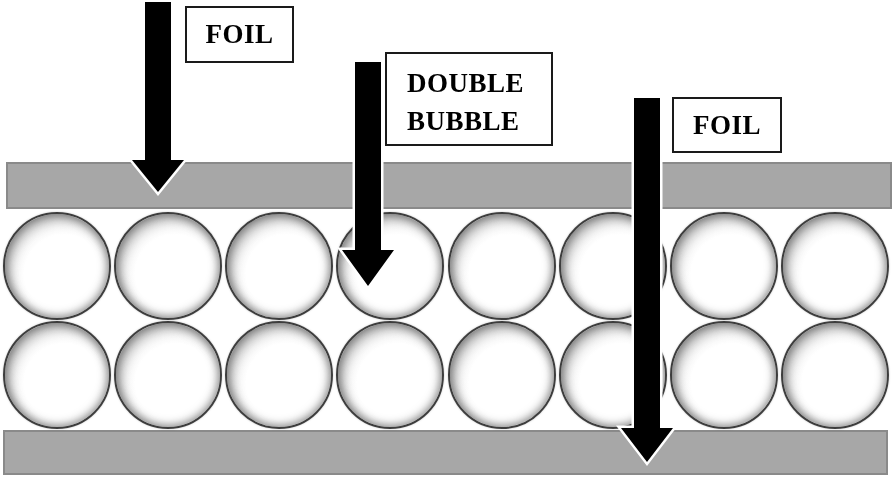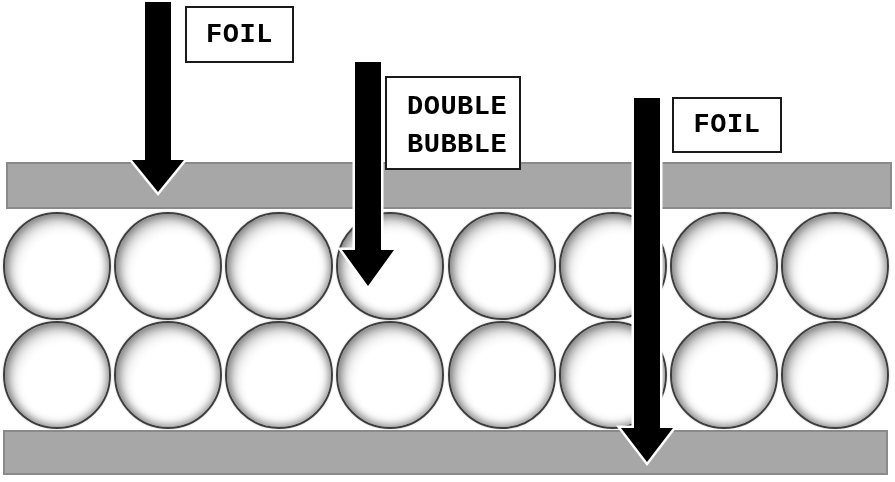--- a/index.html
+++ b/index.html
@@ -11,21 +11,21 @@
     --bubble-ring:#3d3d3d;
     --label-border:#1a1a1a;
     --label-text:#000000;
   }
   html,body{margin:0;padding:0;background:var(--bg);}
   .canvas{
     position:relative;
     width:895px;height:482px;
     background:var(--bg);
     overflow:hidden;
-    font-family:Liberation Mono, monospace;
+    font-family:Liberation Serif, serif;
   }
   .foil-bar{
     position:absolute;
     background:var(--foil-fill);
     border:2px solid var(--foil-border);
     box-sizing:border-box;
     z-index:1;
   }
   .foil-bar.top{left:6px;top:162px;width:886px;height:47px;}
   .foil-bar.bottom{left:3px;top:430px;width:885px;height:45px;}
@@ -73,21 +73,21 @@
     z-index:6;
   }
   .label-box.center{
     display:flex;align-items:center;justify-content:center;
   }
   .label-box.multiline{
     padding:10px 8px 0 20px;
     line-height:38px;
   }
   .lb1{left:185px;top:6px;width:109px;height:57px;}
-  .lb2{left:385px;top:76px;width:136px;height:94px;}
+  .lb2{left:385px;top:52px;width:168px;height:94px;}
   .lb3{left:672px;top:97px;width:110px;height:56px;}
 </style>
 </head>
 <body>
 
 <div class="canvas">
 
   <div class="foil-bar top"></div>
 
   <div class="bubble-row r1">

